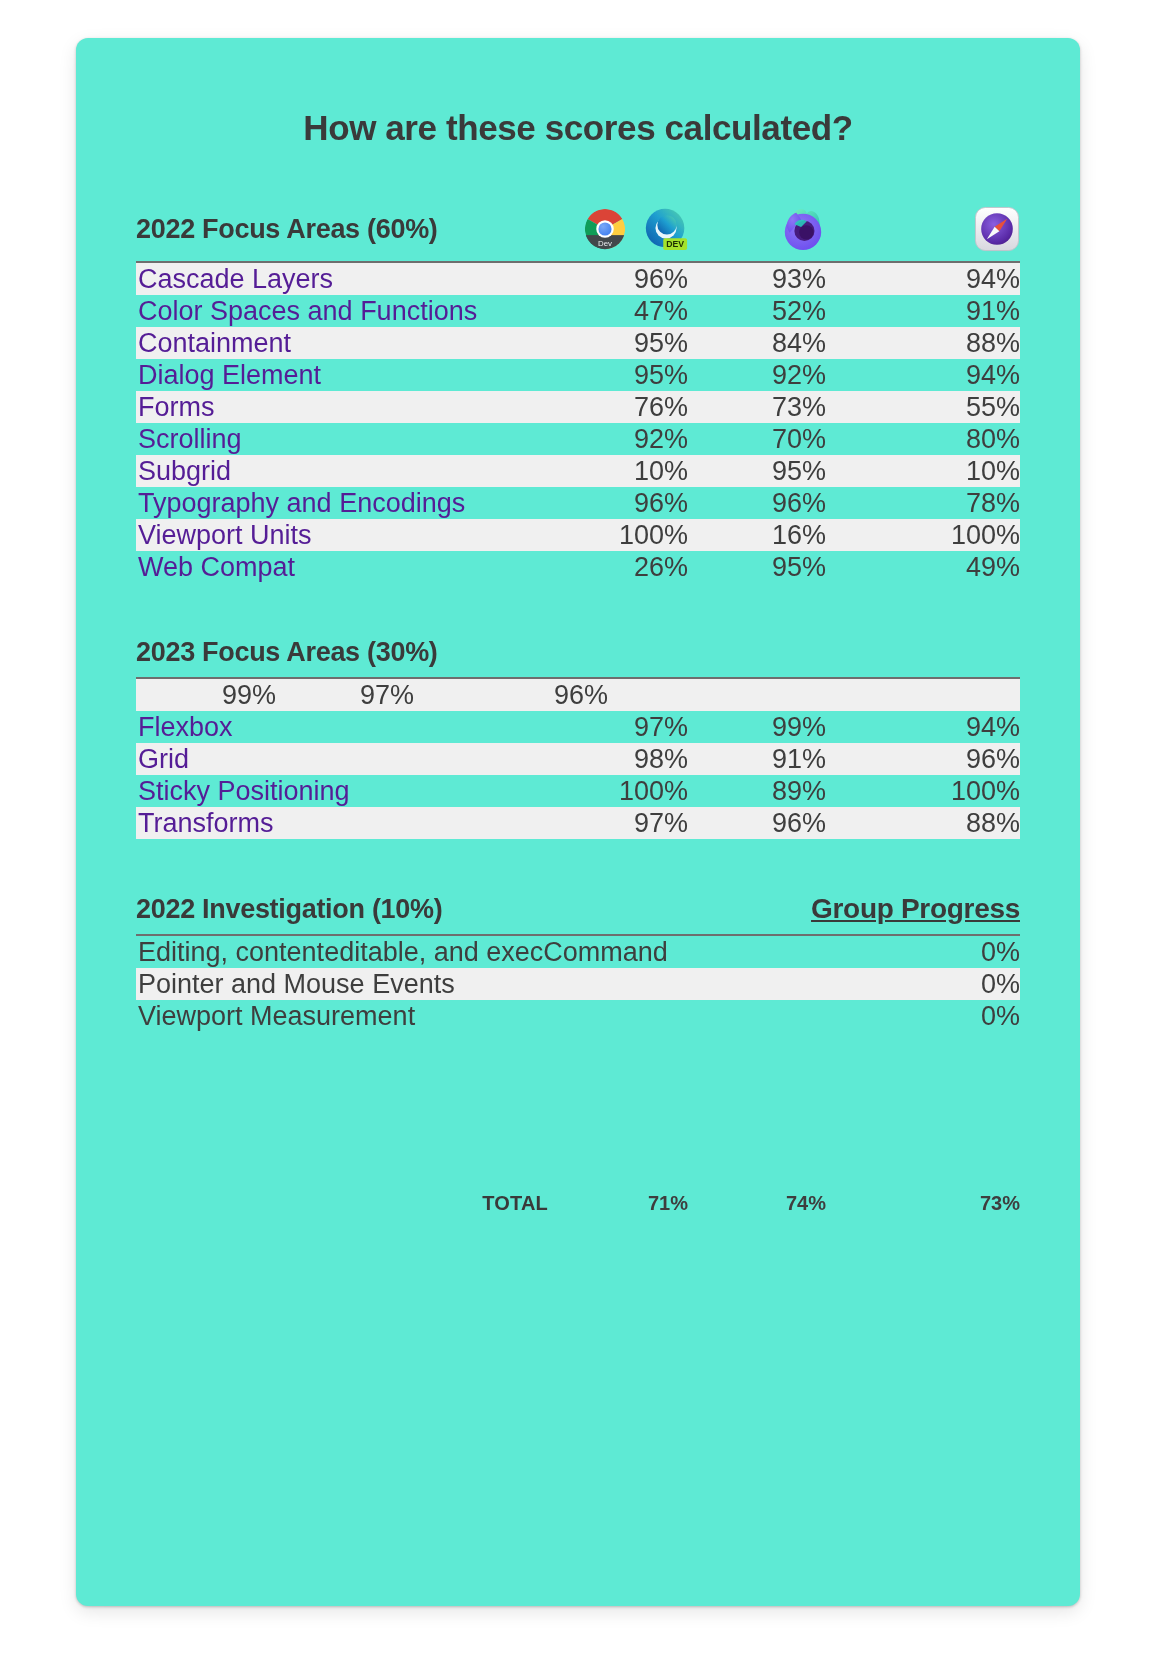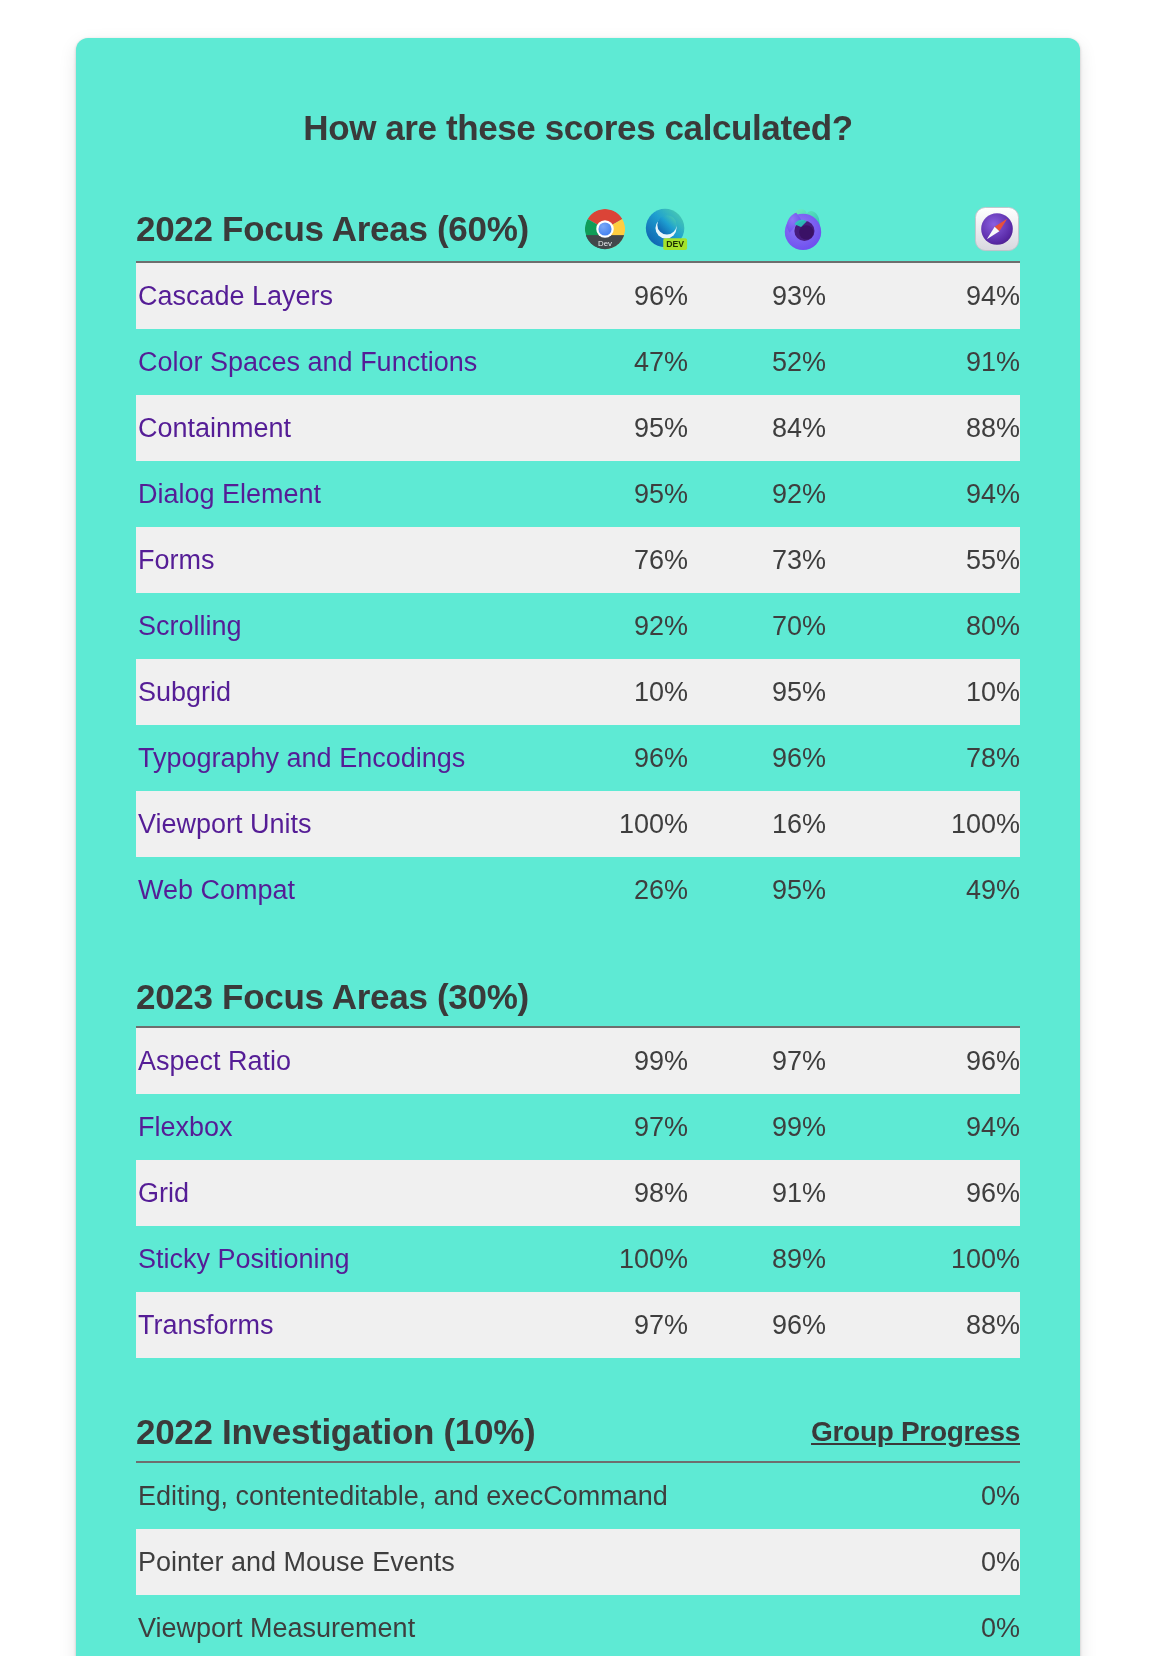--- a/index.html
+++ b/index.html
@@ -38,21 +38,21 @@
   }
   .sec-head{
     display:flex;
     align-items:center;
     margin-top:54px;
   }
   .sec-head.first{margin-top:58px;}
   .sec-head h2{
     flex:1;
     margin:0;
-    font-size:35px;
+    font-size:27px;
     font-weight:700;
     color:var(--heading);
     letter-spacing:-0.3px;
   }
   .hcol{display:flex;justify-content:flex-end;align-items:center;}
   .hcol.c1{width:140px;}
   .hcol.c2{width:138px;}
   .hcol.c3{width:194px;}
   .icon-pair{display:flex;align-items:center;gap:18px;}
   .value-header{
@@ -60,21 +60,21 @@
     letter-spacing:-0.3px;
     text-decoration:underline;
   }
   .tbl{
     border-top:2px solid var(--divider);
     margin-top:9px;
   }
   .trow,.irow{
     display:flex;
     align-items:center;
-    height:66px;
+    height:32px;
     font-size:27px;
   }
   .trow:nth-child(odd){background:var(--stripe);}
   .irow:nth-child(even){background:var(--stripe);}
   .fname{
     flex:1;
     color:var(--link);
     text-decoration:none;
     padding-left:2px;
     white-space:nowrap;
@@ -254,21 +254,20 @@
         </div>
       </div>
   </section>
 
   <section>
     <div class="sec-head">
       <h2>2023 Focus Areas (30%)</h2>
     </div>
     <div class="tbl" id="tbl-1">
         <div class="trow">
-          <a class="fname" href="#">Aspect Ratio</a>
           <span class="val c1">99%</span>
           <span class="val c2">97%</span>
           <span class="val c3">96%</span>
         </div>
         <div class="trow">
           <a class="fname" href="#">Flexbox</a>
           <span class="val c1">97%</span>
           <span class="val c2">99%</span>
           <span class="val c3">94%</span>
         </div>

